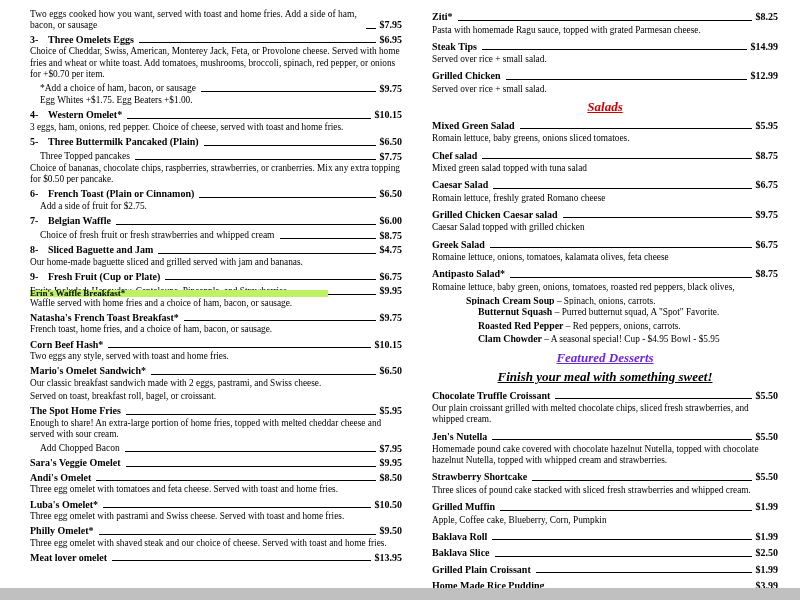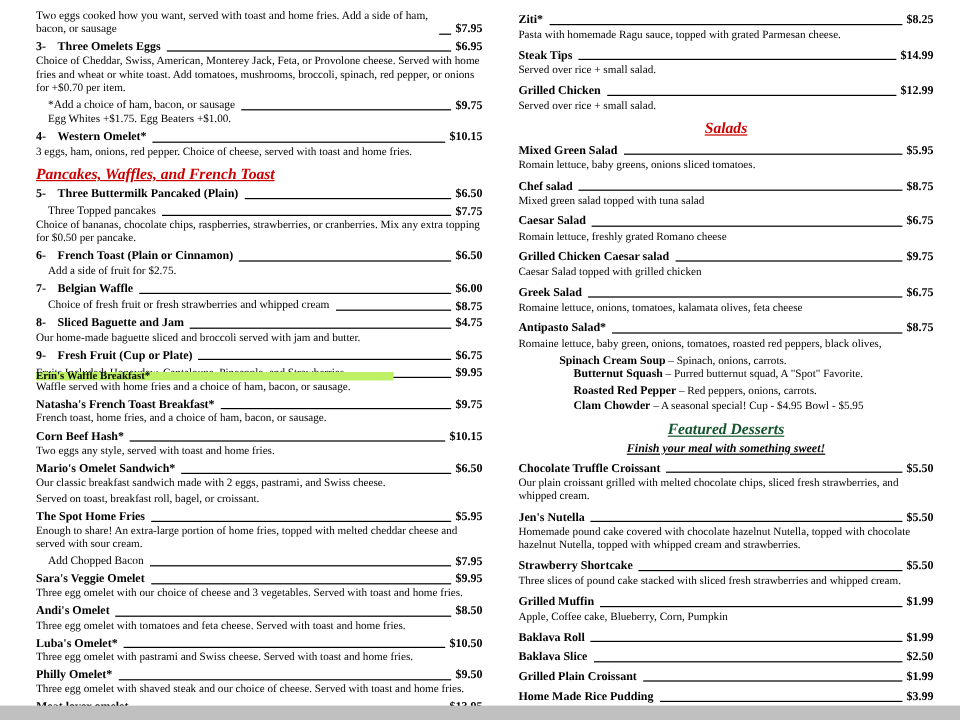--- a/index.html
+++ b/index.html
@@ -26,21 +26,21 @@
   .desc{font-size:9.3px;line-height:1.2;margin:0 0 2px;}
   .desc.indent{margin-left:10px;}
 
   .heading{
     font-weight:bold;font-style:italic;text-decoration:underline;
     font-size:13px;margin:4px 0 3px;
   }
   .heading.ctr{text-align:center;}
   .center-note{
     text-align:center;font-weight:bold;font-style:italic;
-    text-decoration:underline;font-size:10px;margin:1px 0 3px;
+    text-decoration:underline;font-size:13px;margin:1px 0 3px;
   }
 
   .soup{font-size:9.3px;line-height:1.25;margin:1px 0 1px 46px;}
   .soup-nm{font-weight:bold;font-size:9.8px;}
   .soup-note{font-size:9.3px;margin:3px 0 3px 22px;}
 
   .clipline{height:10px;overflow:hidden;position:relative;margin-left:34px;}
   .clipinner{position:absolute;bottom:-1px;left:0;white-space:nowrap;font-size:9.3px;}
 
   .overlap{position:relative;}
@@ -78,21 +78,20 @@
         <span class="price">$9.75</span>
       </div>
       <div class="desc indent">Egg Whites +$1.75. Egg Beaters +$1.00.</div>
       <div class="row item">
         <span class="num">4-</span>
         <span class="nm">Western Omelet*</span>
         <span class="fill"></span>
         <span class="price">$10.15</span>
       </div>
       <div class="desc">3 eggs, ham, onions, red pepper. Choice of cheese, served with toast and home fries.</div>
-      <div class="heading" style="color: rgb(204, 0, 0);">Pancakes, Waffles, and French Toast</div>
       <div class="row item">
         <span class="num">5-</span>
         <span class="nm">Three Buttermilk Pancaked (Plain)</span>
         <span class="fill"></span>
         <span class="price">$6.50</span>
       </div>
       <div class="row subitem">
         <span class="nm">Three Topped pancakes</span>
         <span class="fill"></span>
         <span class="price">$7.75</span>
@@ -115,21 +114,21 @@
         <span class="nm">Choice of fresh fruit or fresh strawberries and whipped cream</span>
         <span class="fill"></span>
         <span class="price">$8.75</span>
       </div>
       <div class="row item">
         <span class="num">8-</span>
         <span class="nm">Sliced Baguette and Jam</span>
         <span class="fill"></span>
         <span class="price">$4.75</span>
       </div>
-      <div class="desc">Our home-made baguette sliced and broccoli  served with jam and butter.</div>
+      <div class="desc">Our home-made baguette sliced and grilled  served with jam and bananas.</div>
       <div class="row item">
         <span class="num">9-</span>
         <span class="nm">Fresh Fruit (Cup or Plate)</span>
         <span class="fill"></span>
         <span class="price">$6.75</span>
       </div>
       <div class="row overlap">
         <span class="nm plain">Fruits Included: Honeydew, Cantaloupe, Pineapple, and Strawberries</span>
         <span class="fill"></span>
         <span class="price">$9.95</span>
@@ -164,21 +163,20 @@
       <div class="row subitem">
         <span class="nm">Add Chopped Bacon</span>
         <span class="fill"></span>
         <span class="price">$7.95</span>
       </div>
       <div class="row item">
         <span class="nm">Sara's Veggie Omelet</span>
         <span class="fill"></span>
         <span class="price">$9.95</span>
       </div>
-      <div class="desc">Three egg omelet with our choice of cheese and 3 vegetables. Served with toast and home fries.</div>
       <div class="row item">
         <span class="nm">Andi's Omelet</span>
         <span class="fill"></span>
         <span class="price">$8.50</span>
       </div>
       <div class="desc">Three egg omelet with tomatoes and feta cheese. Served with toast and home fries.</div>
       <div class="row item">
         <span class="nm">Luba's Omelet*</span>
         <span class="fill"></span>
         <span class="price">$10.50</span>
@@ -251,21 +249,21 @@
         <span class="fill"></span>
         <span class="price">$8.75</span>
       </div>
       <div class="desc">Romaine lettuce, baby green, onions, tomatoes, roasted red peppers, black olives,</div>
       <div class="clipline">
         <div class="clipinner"><span class="soup-nm">Spinach Cream Soup</span><span> – Spinach, onions, carrots.</span></div>
       </div>
       <div class="soup"><span class="soup-nm">Butternut Squash</span><span> – Purred butternut squad,  A "Spot"  Favorite.</span></div>
       <div class="soup"><span class="soup-nm">Roasted Red Pepper</span><span> – Red peppers, onions, carrots.</span></div>
       <div class="soup"><span class="soup-nm">Clam Chowder</span><span> – A seasonal special! Cup - $4.95 Bowl - $5.95</span></div>
-      <div class="heading ctr" style="color: #14532d;">Featured Desserts</div>
+      <div class="heading ctr" style="color: #6d28d9;">Featured Desserts</div>
       <div class="center-note">Finish your meal with something sweet!</div>
       <div class="row item">
         <span class="nm">Chocolate Truffle Croissant</span>
         <span class="fill"></span>
         <span class="price">$5.50</span>
       </div>
       <div class="desc">Our plain croissant grilled with melted chocolate chips, sliced fresh strawberries, and whipped cream.</div>
       <div class="row item">
         <span class="nm">Jen's Nutella</span>
         <span class="fill"></span>

